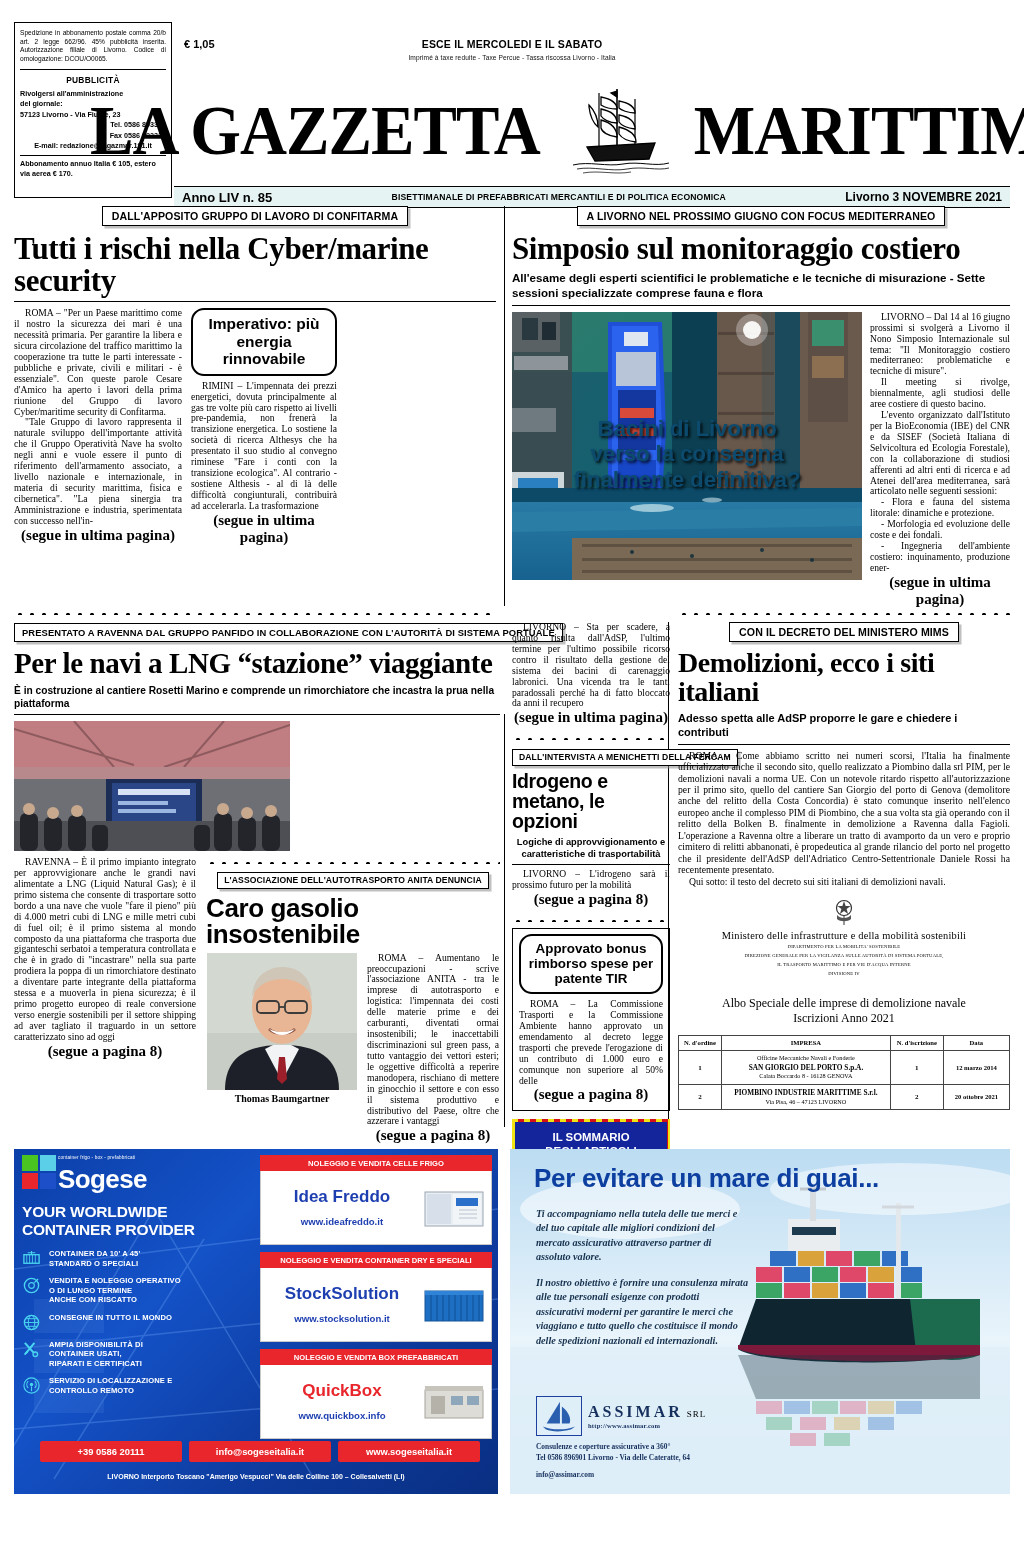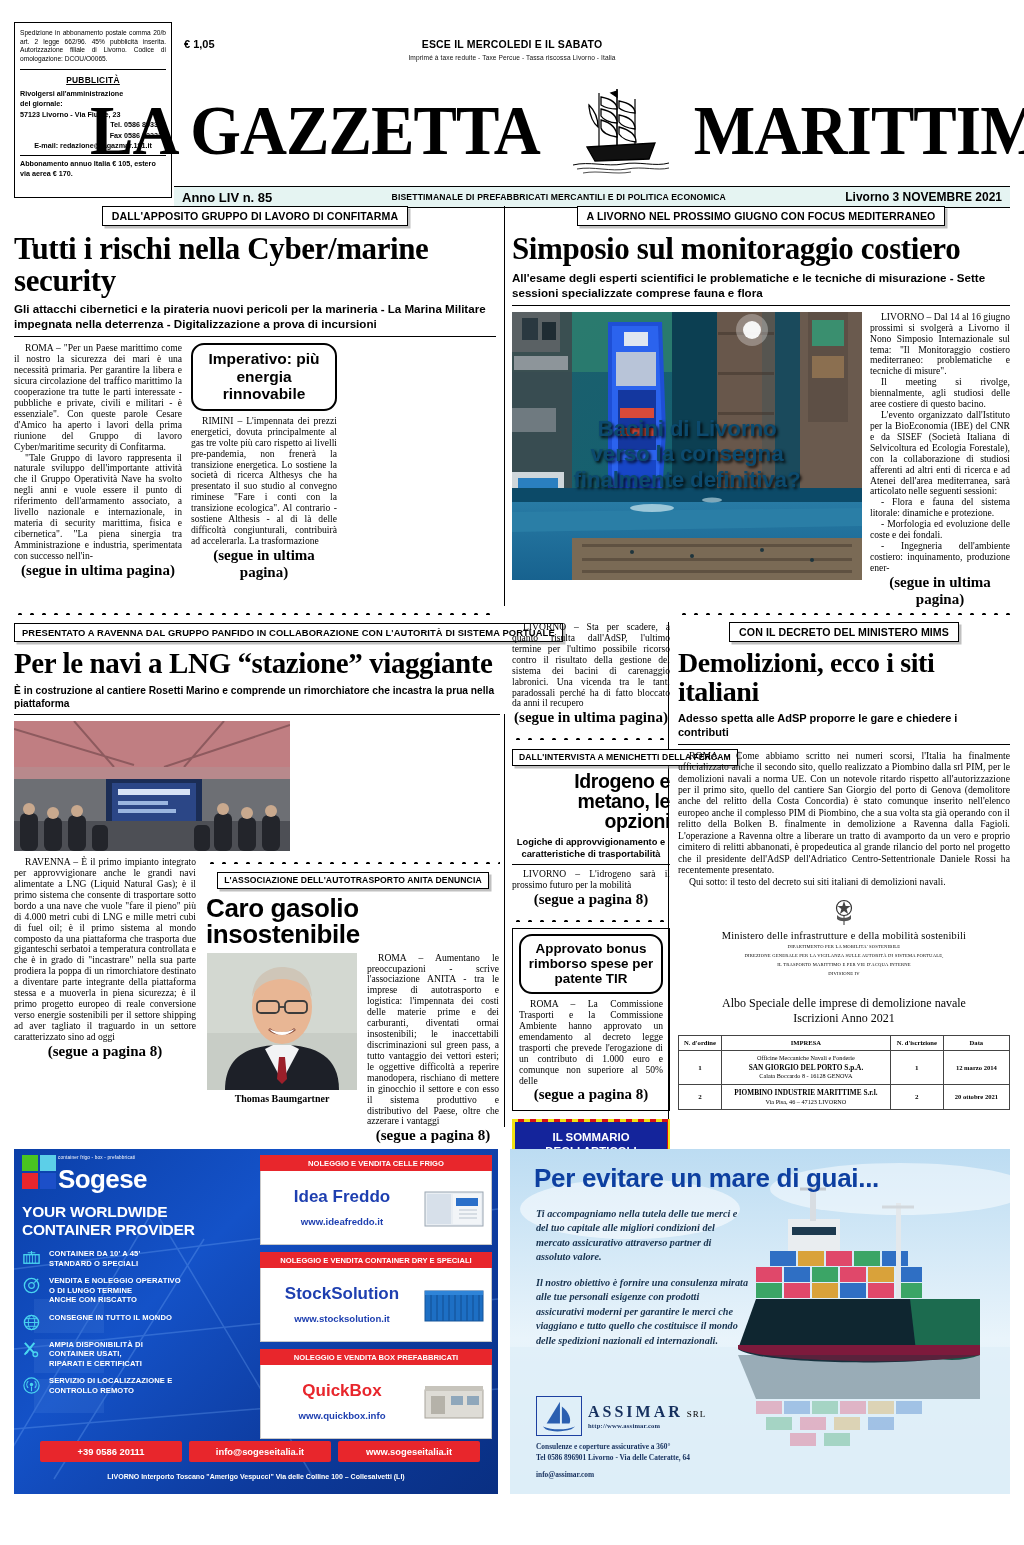--- a/index.html
+++ b/index.html
@@ -16,21 +16,21 @@
   
   .masthead { position:relative; height:200px; }
   .boxinfo {
     position:absolute; left:0; top:22px; width:158px; height:176px;
     border:1px solid #000; padding:4px 5px;
     font-family:"Liberation Sans", sans-serif;
     font-size:6.6px; line-height:1.32; text-align:justify;
   }
   .boxinfo .seg { padding:2px 0; }
   .boxinfo .rule { border-top:1px solid #000; margin:3px 0; }
-  .boxinfo .pub { text-align:center; font-weight:bold; font-size:8.4px; text-decoration:underline; letter-spacing:.3px; padding:2px 0 3px; }
+  .boxinfo .pub { text-align:center; font-weight:bold; font-size:8.4px; letter-spacing:.3px; padding:2px 0 3px; }
   .boxinfo .b { font-weight:bold; font-size:7.2px; line-height:1.45; text-align:left; }
   .boxinfo .r { text-align:right; }
   .boxinfo .c { text-align:center; }
 
   .price { position:absolute; left:170px; top:38px; font-family:"Liberation Sans", sans-serif; font-weight:bold; font-size:11px; }
   .esce { position:absolute; left:0; right:0; top:38px; text-align:center; font-family:"Liberation Sans", sans-serif; font-weight:bold; font-size:10.5px; letter-spacing:.2px; }
   .esce2 { position:absolute; left:0; right:0; top:54px; text-align:center; font-family:"Liberation Sans", sans-serif; font-size:6.6px; letter-spacing:.1px; color:#111; }
 
   .title-row { position:absolute; left:150px; right:0; top:88px; height:86px; display:flex; align-items:center; justify-content:center; }
   .bigtitle {
@@ -228,21 +228,20 @@
       <div class="date">Livorno 3 NOVEMBRE 2021</div>
     </div>
   </div>
 
   <div class="topsec">
     <div class="vdiv"></div>
 
     <div class="col-left">
       <div style="text-align:center"><span class="kicker">DALL'APPOSITO GRUPPO DI LAVORO DI CONFITARMA</span></div>
       <div class="headline">Tutti i rischi nella Cyber/marine security</div>
-      <div class="subhead">Gli attacchi cibernetici e la pirateria nuovi pericoli per la marineria - La Marina Militare impegnata nella deterrenza - Digitalizzazione a prova di incursioni</div>
       <div class="hrule" style="margin-top:5px"></div>
 
       <div class="t-body">
         <div class="c1 body">
           <p>ROMA – "Per un Paese marittimo come il nostro la sicurezza dei mari è una necessità primaria. Per garantire la libera e sicura circolazione del traffico marittimo la cooperazione tra tutte le parti interessate - pubbliche e private, civili e militari - è essenziale". Con queste parole Cesare d'Amico ha aperto i lavori della prima riunione del Gruppo di lavoro Cyber/maritime security di Confitarma.</p>
           <p>"Tale Gruppo di lavoro rappresenta il naturale sviluppo dell'importante attività che il Gruppo Operatività Nave ha svolto negli anni e vuole essere il punto di riferimento dell'armamento associato, a livello nazionale e internazionale, in materia di security marittima, fisica e cibernetica". "La piena sinergia tra Amministrazione e industria, sperimentata con successo nell'in-</p>
           <p class="cont">(segue in ultima pagina)</p>
         </div>
         <div class="c2">
           <div class="roundbox">Imperativo: più energia rinnovabile</div>
@@ -448,21 +447,21 @@
 
     <div class="m-mid">
       <div class="body">
         <p>LIVORNO – Sta per scadere, a quanto risulta dall'AdSP, l'ultimo termine per l'ultimo possibile ricorso contro il risultato della gestione del sistema dei bacini di carenaggio labronici. Una vicenda tra le tanti paradossali perché ha di fatto bloccato da anni il recupero</p>
         <p class="cont">(segue in ultima pagina)</p>
       </div>
       <div class="dots" style="margin:7px 0 6px"></div>
 
       <div>
         <div style="text-align:center"><span class="kicker xs">DALL'INTERVISTA A MENICHETTI DELLA FERCAM</span></div>
-        <div class="headline sans" style="font-size:19.5px;margin:6px 0 4px;text-align:right">Idrogeno e metano, le opzioni</div>
+        <div class="headline sans" style="font-size:19.5px;margin:6px 0 4px;text-align:left">Idrogeno e metano, le opzioni</div>
         <div class="subhead" style="font-size:9.3px;text-align:center">Logiche di approvvigionamento e caratteristiche di trasportabilità</div>
         <div class="hrule" style="margin-top:4px"></div>
         <div class="body" style="margin-top:4px">
           <p>LIVORNO – L'idrogeno sarà il prossimo futuro per la mobilità</p>
           <p class="cont">(segue a pagina 8)</p>
         </div>
       </div>
 
       <div class="dots" style="margin:7px 0 6px"></div>
 

